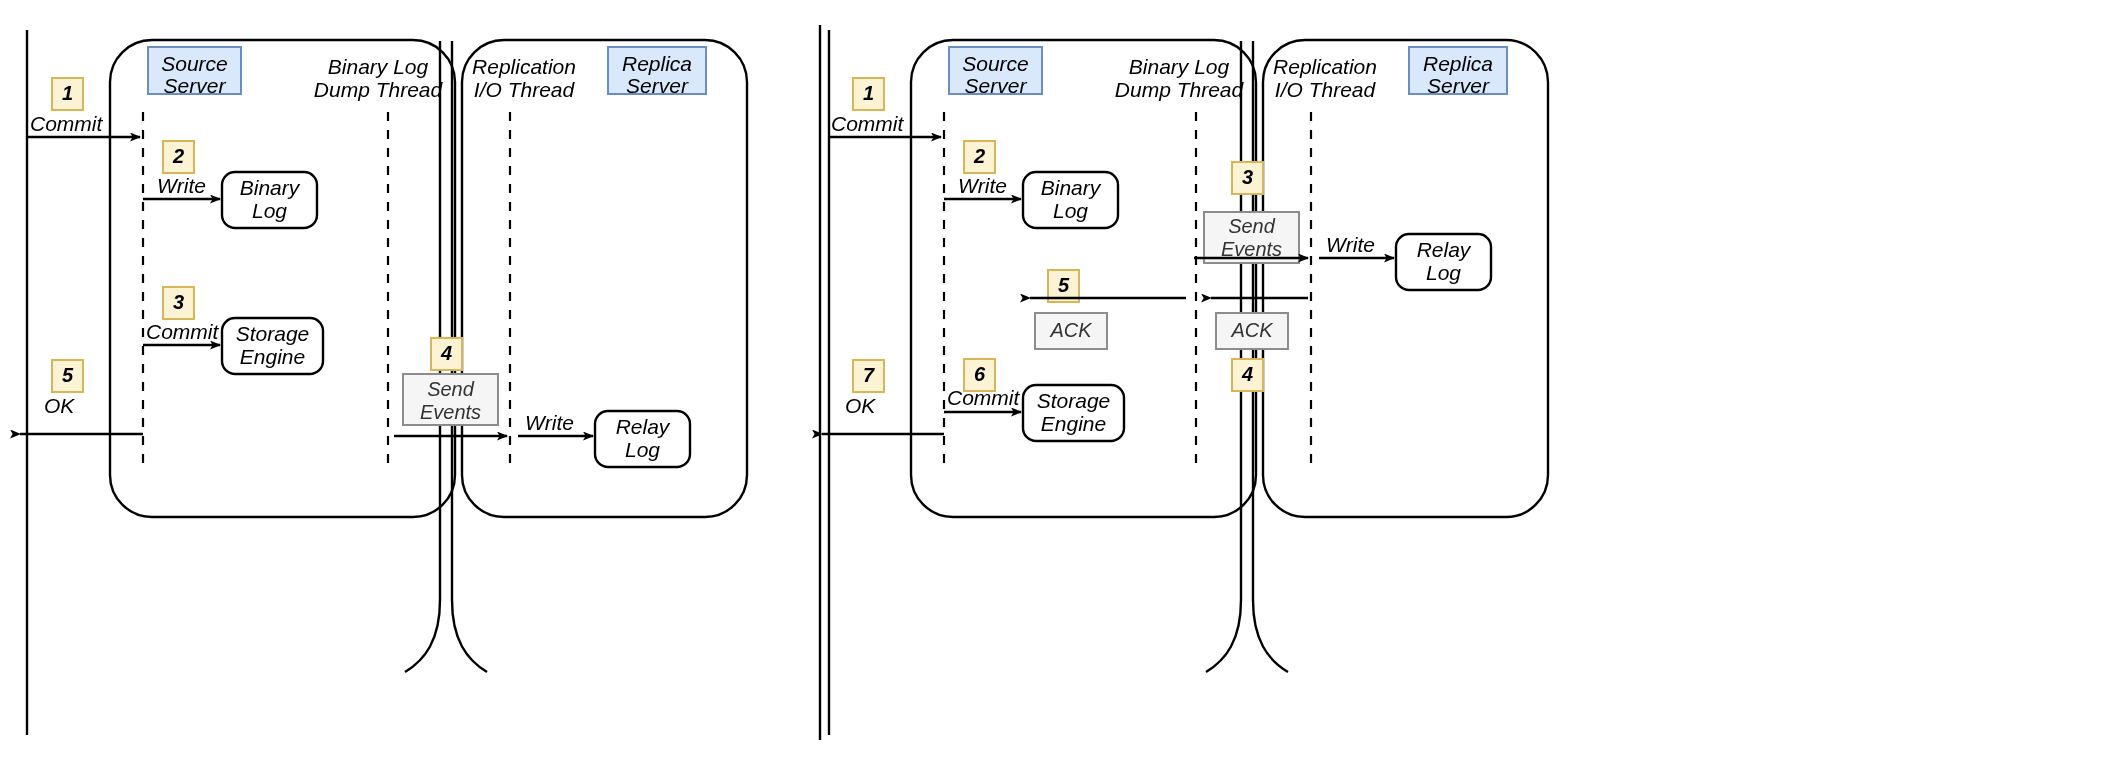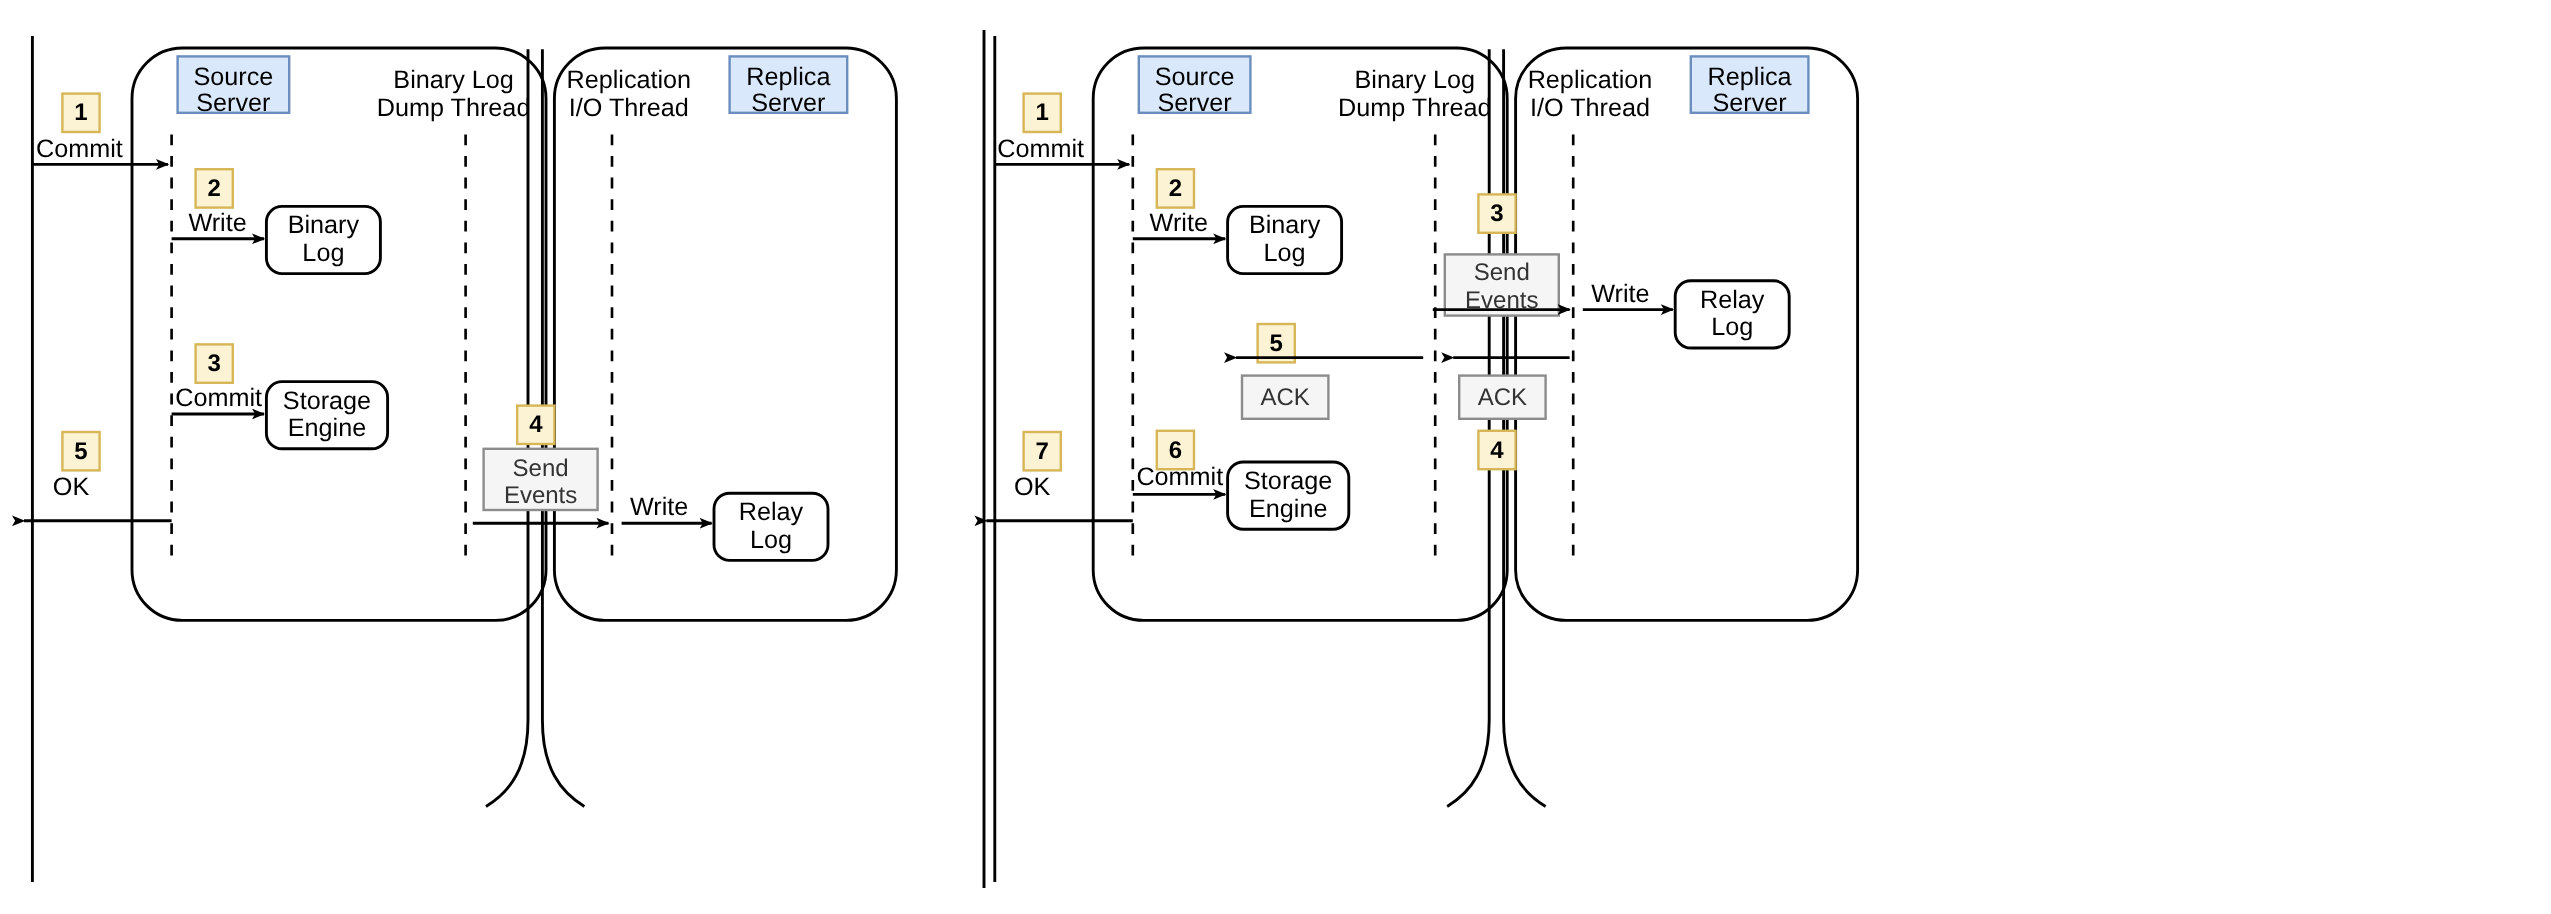--- a/index.html
+++ b/index.html
@@ -1,17 +1,17 @@
 <!DOCTYPE html>
 <html><head>
 <meta charset="utf-8">
 <style>
   html,body{margin:0;padding:0;background:#ffffff;}
   body{width:2126px;height:762px;overflow:hidden;font-family:"Liberation Sans",sans-serif;}
-  #stage{position:relative;width:2126px;height:762px;background:#ffffff;}
+  #stage{position:relative;width:2126px;height:762px;background:#ffffff;font-style:italic;}
   svg{display:block;}
   .lbl{font-family:"Liberation Sans",sans-serif;font-size:21px;fill:#000000;}
   .node-txt{font-family:"Liberation Sans",sans-serif;font-size:21px;fill:#000000;}
   .badge-txt{font-family:"Liberation Sans",sans-serif;font-size:20px;font-weight:bold;fill:#000000;}
   .grey-txt{font-family:"Liberation Sans",sans-serif;font-size:20px;fill:#333333;}
   .container-rect{fill:none;stroke:#000000;stroke-width:2.4;}
   .node-rect{fill:#ffffff;stroke:#000000;stroke-width:2.4;}
   .lifeline{stroke:#000000;stroke-width:2.2;stroke-dasharray:9 9;fill:none;}
   .actorline{stroke:#000000;stroke-width:2.4;}
   .arrow{stroke:#000000;stroke-width:2.4;fill:none;}

